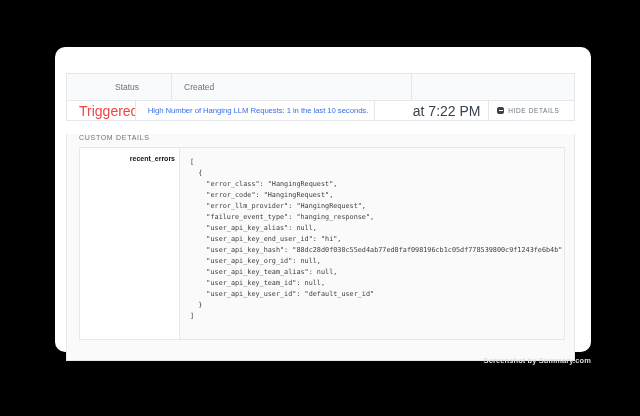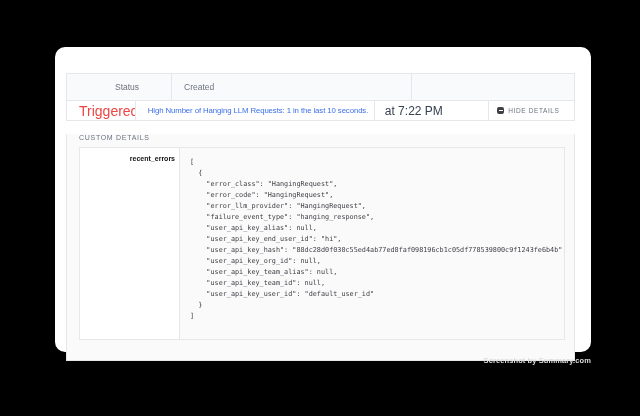--- a/index.html
+++ b/index.html
@@ -58,21 +58,21 @@
   .th { font-size: 8.5px; color: var(--header_text); font-weight: 400; }
   .status-text { color: var(--status_red); font-size: 14px; }
   .summary-link {
     color: var(--link_blue);
     font-size: 7.8px;
     font-weight: 400;
     letter-spacing: -0.1px;
     text-decoration: none;
     cursor: pointer;
   }
-  .created-text { font-size: 12px; color: #374151; }
+  .created-text { font-size: 14px; color: #374151; margin-left: 28px; }
   .hide-btn {
     display: flex;
     align-items: center;
     gap: 4px;
     background: none;
     border: none;
     padding: 0;
     margin: 0;
     font-family: inherit;
     font-size: 6.5px;

